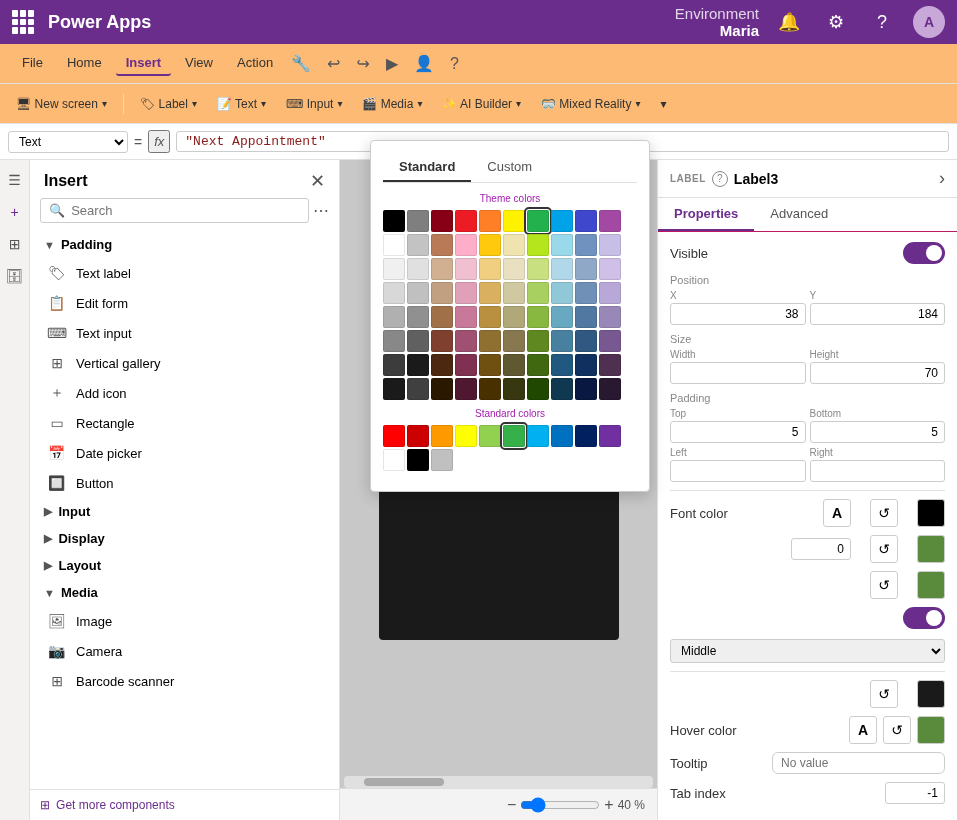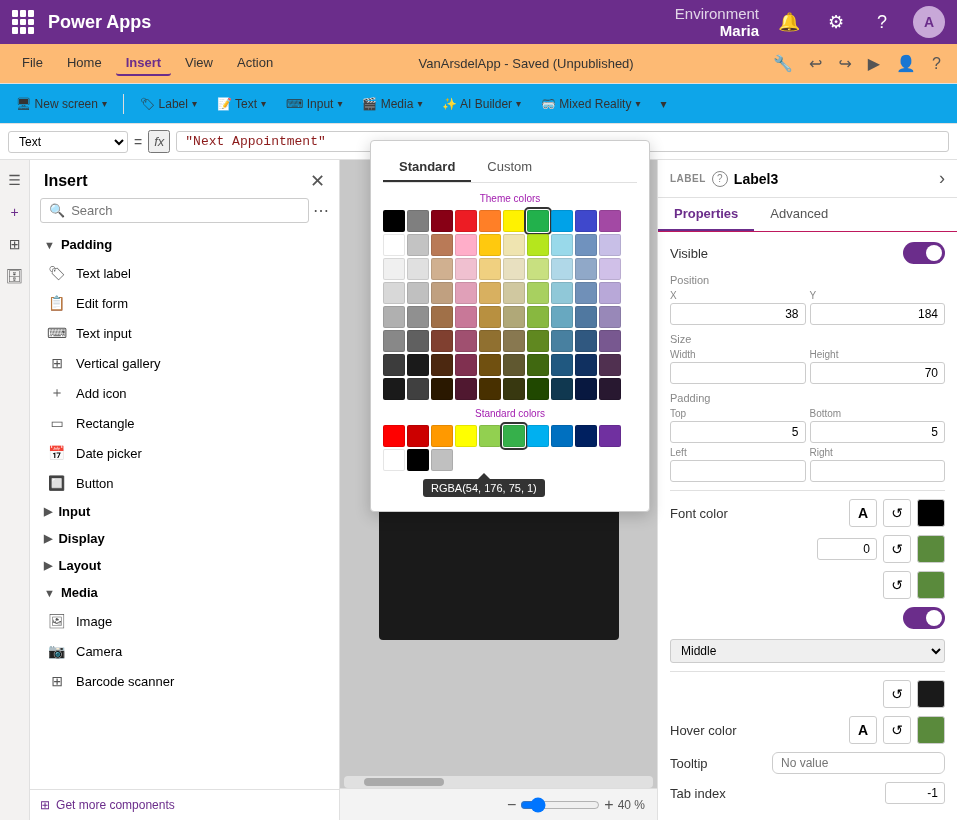--- a/index.html
+++ b/index.html
@@ -37,21 +37,21 @@
       gap: 4px;
     }
     .menu-item { padding: 4px 10px; cursor: pointer; border-radius: 3px; font-size: 13px; color: #333; border-bottom: 2px solid transparent; }
     .menu-item.active { border-bottom: 2px solid #6b2d8b; font-weight: 600; color: #6b2d8b; }
     .menu-bar .title-center { flex: 1; text-align: center; font-size: 13px; color: #333; }
     .menu-bar .right-icons { display: flex; align-items: center; gap: 8px; }
     .menu-bar .icon-btn2 { background: none; border: none; cursor: pointer; font-size: 16px; color: #555; padding: 4px; }
 
     
     .toolbar {
-      background: #0ea5e9;
+      background: #fdba74;
       height: 40px;
       display: flex;
       align-items: center;
       padding: 0 8px;
       border-bottom: 1px solid #e0e0e0;
       gap: 4px;
     }
     .toolbar-btn { display: flex; align-items: center; gap: 4px; padding: 4px 8px; cursor: pointer; border-radius: 3px; font-size: 12px; color: #333; background: none; border: none; }
     .toolbar-btn .chevron { font-size: 10px; }
     .toolbar-sep { width: 1px; height: 20px; background: #ddd; margin: 0 4px; }
@@ -124,21 +124,21 @@
     .prop-row { display: flex; align-items: center; margin-bottom: 10px; }
     .prop-label { flex: 1; font-size: 13px; color: #333; }
     .toggle-on { width: 42px; height: 22px; background: #6b2d8b; border-radius: 11px; position: relative; cursor: pointer; flex-shrink: 0; }
     .toggle-on::after { content: ''; position: absolute; right: 3px; top: 3px; width: 16px; height: 16px; border-radius: 50%; background: white; }
     .pos-input { flex: 1; border: 1px solid #ccc; border-radius: 3px; padding: 3px 6px; font-size: 12px; text-align: center; }
     .pos-inputs-grid { display: grid; grid-template-columns: 1fr 1fr; gap: 4px; margin-bottom: 8px; }
     .pos-cell { display: flex; flex-direction: column; }
     .pos-cell label { font-size: 10px; color: #888; margin-bottom: 2px; }
     .pos-cell input { border: 1px solid #ccc; border-radius: 3px; padding: 3px 6px; font-size: 12px; text-align: right; width: 100%; }
     .section-sep { height: 1px; background: #e0e0e0; margin: 8px 0; }
-    .color-row { display: flex; align-items: center; margin-bottom: 8px; gap: 6px; }
+    .color-row { display: flex; align-items: center; margin-bottom: 8px; gap: 19px; }
     .color-a-btn { width: 28px; height: 28px; border: 1px solid #ccc; border-radius: 3px; display: flex; align-items: center; justify-content: center; font-weight: 700; font-size: 14px; cursor: pointer; }
     .color-reset-btn { width: 28px; height: 28px; border: 1px solid #ccc; border-radius: 3px; display: flex; align-items: center; justify-content: center; font-size: 14px; cursor: pointer; }
     .color-swatch { width: 28px; height: 28px; border: 1px solid #ccc; border-radius: 3px; cursor: pointer; }
     .num-input { border: 1px solid #ccc; border-radius: 3px; padding: 3px 6px; font-size: 12px; width: 60px; text-align: right; }
     .align-row { display: flex; align-items: center; margin-bottom: 8px; }
     .align-select { border: 1px solid #ccc; border-radius: 3px; padding: 3px 6px; font-size: 12px; width: 100%; }
     .hover-color-row { display: flex; align-items: center; gap: 6px; margin-bottom: 8px; }
     .tooltip-row { display: flex; align-items: center; margin-bottom: 8px; gap: 6px; }
     .tooltip-input { flex: 1; border: 1px solid #ccc; border-radius: 6px; padding: 3px 8px; font-size: 12px; color: #888; }
     .tab-idx-row { display: flex; align-items: center; margin-bottom: 8px; gap: 6px; }
@@ -190,21 +190,20 @@
     <div class="avatar">A</div>
   </div>
 </div>
 
 <div class="menu-bar">
   <span class="menu-item">File</span>
   <span class="menu-item">Home</span>
   <span class="menu-item active">Insert</span>
   <span class="menu-item">View</span>
   <span class="menu-item">Action</span>
-  <div class="title-center">VanArsdelApp - Saved (Unpublished)</div>
   <div class="right-icons">
     <button class="icon-btn2">🔧</button>
     <button class="icon-btn2">↩</button>
     <button class="icon-btn2">↪</button>
     <button class="icon-btn2">▶</button>
     <button class="icon-btn2">👤</button>
     <button class="icon-btn2">?</button>
   </div>
 </div>
 
@@ -623,19 +622,13 @@
       <div class="cp-cell" style="background: rgb(54, 176, 75); outline: rgb(51, 51, 51) solid 2px; outline-offset: 1px;"></div>
       <div class="cp-cell" style="background: rgb(0, 176, 240);"></div>
       <div class="cp-cell" style="background: rgb(0, 112, 192);"></div>
       <div class="cp-cell" style="background: rgb(0, 32, 96);"></div>
       <div class="cp-cell" style="background: rgb(112, 48, 160);"></div>
       <div class="cp-cell" style="background: rgb(255, 255, 255);"></div>
       <div class="cp-cell" style="background: rgb(0, 0, 0);"></div>
       <div class="cp-cell" style="background: rgb(192, 192, 192);"></div>
     </div>
 
-  <div style="position:relative; height:20px;">
-    <div style="display:inline-block; background:#333; color:white; font-size:11px; padding:3px 8px; border-radius:3px; position:relative; margin-left:40px;">
-      <span>RGBA(54, 176, 75, 1)</span>
-      <div style="position:absolute; top:-6px; left:50%; transform:translateX(-50%); width:0; height:0; border-left:6px solid transparent; border-right:6px solid transparent; border-bottom:6px solid #333;"></div>
-    </div>
-  </div>
 </div>
 
 </body></html>

